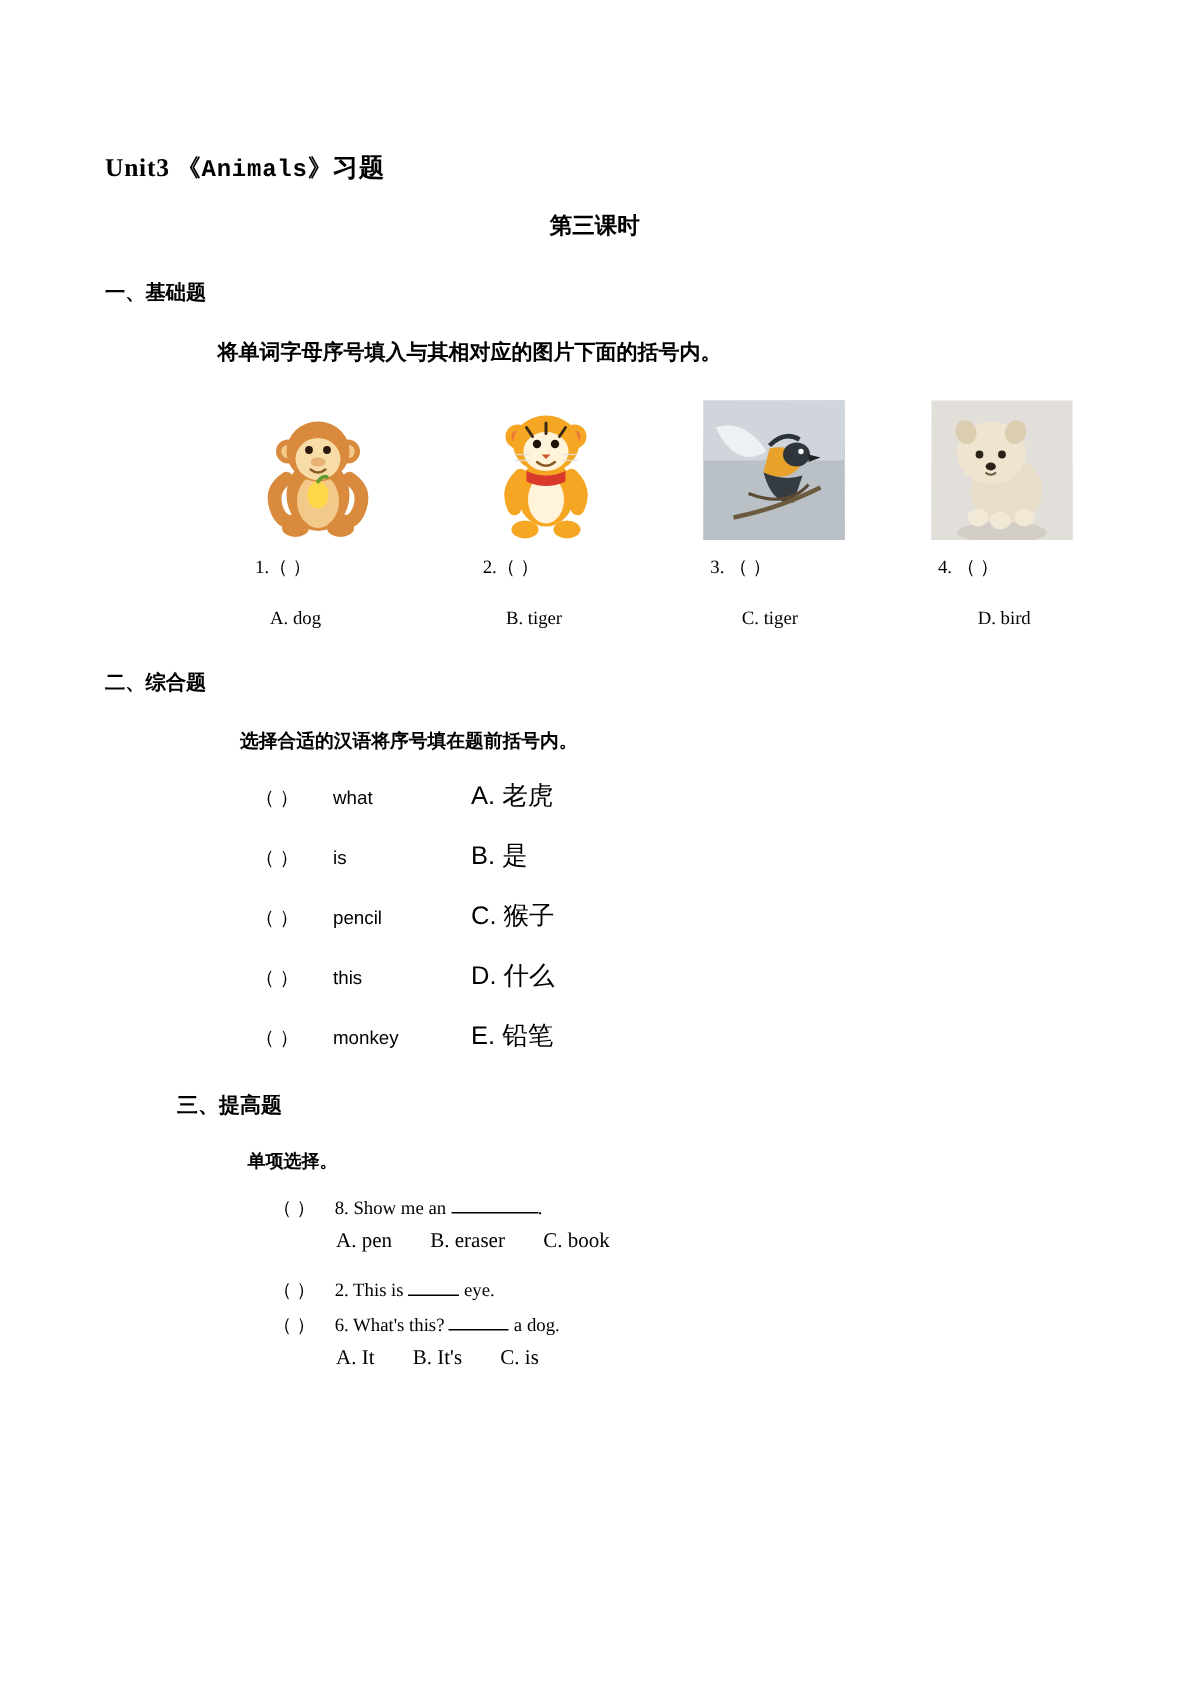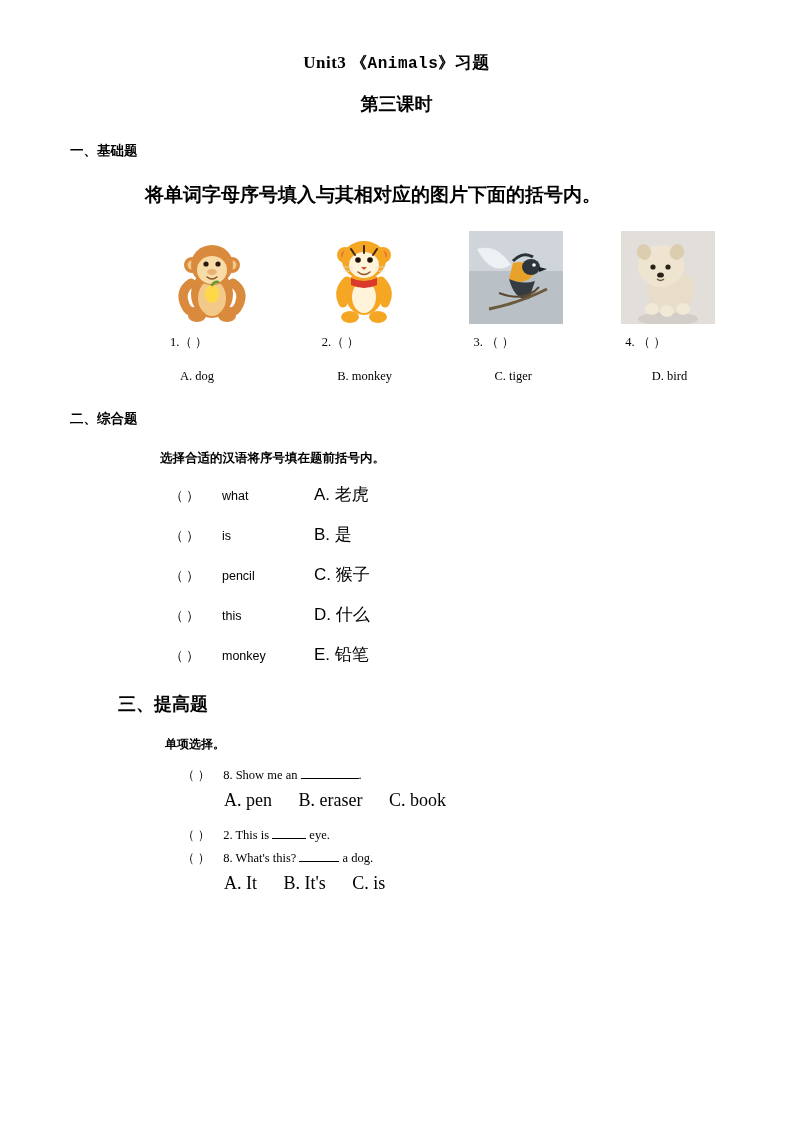--- a/index.html
+++ b/index.html
@@ -16,50 +16,49 @@
     overflow: hidden;
   }
   .page {
     position: relative;
     width: 793px;
     height: 1122px;
     box-sizing: border-box;
     padding: 0 70px;
   }
   .doc-title {
-    text-align: center;
     font-size: 17px;
     font-weight: bold;
-    margin-top: 51px;
+    margin-top: 100px;
     letter-spacing: 0.5px;
   }
   .doc-title .mono {
     font-family: "Liberation Mono", monospace;
     font-size: 16px;
     font-weight: bold;
   }
   .doc-subtitle {
     text-align: center;
-    font-size: 18px;
+    font-size: 15px;
     font-weight: bold;
     margin-top: 18px;
     font-family: "Liberation Sans", sans-serif;
   }
   .section-heading {
     font-size: 13.5px;
     font-weight: bold;
     font-family: "Liberation Sans", sans-serif;
     margin-top: 26px;
   }
   .section-heading.indented {
     margin-left: 48px;
-    font-size: 18px;
+    font-size: 14px;
   }
   .instruction {
-    font-size: 19px;
+    font-size: 14px;
     font-weight: bold;
     font-family: "Liberation Sans", sans-serif;
     margin-top: 22px;
     margin-left: 75px;
   }
   .instruction.small {
     font-size: 12.5px;
     margin-left: 90px;
   }
   .instruction.smaller {
@@ -192,21 +191,21 @@
     border-bottom: 1px solid #000;
     height: 11px;
   }
   .blank-short {
     display: inline-block;
     width: 40px;
     border-bottom: 1px solid #000;
     height: 11px;
   }
   .mcq-opts {
-    font-size: 18px;
+    font-size: 14px;
     margin-left: 42px;
     margin-bottom: 16px;
     font-family: "Liberation Serif", serif;
   }
   .mcq-opts span { margin-right: 22px; }
 </style>
 </head>
 <body>
 
 <div class="page">
@@ -315,21 +314,21 @@
 
   <div class="num-row">
     <div class="num-cell">1.（        ）</div>
     <div class="num-cell">2.（        ）</div>
     <div class="num-cell">3.  （        ）</div>
     <div class="num-cell">4.   （        ）</div>
   </div>
 
   <div class="opt-row">
     <div class="opt-cell">A.   dog</div>
-    <div class="opt-cell">B.   monkey</div>
+    <div class="opt-cell">B.   tiger</div>
     <div class="opt-cell">C.   tiger</div>
     <div class="opt-cell">D.   bird</div>
   </div>
 
   <div class="section-heading">二、综合题</div>
   <div class="instruction small">选择合适的汉语将序号填在题前括号内。</div>
 
   <div class="match-list">
     <div class="match-item">
       <span class="match-paren">（        ）</span>
@@ -376,21 +375,21 @@
 
     <div class="mcq-q">
       <span class="paren">（    ）</span>
       <span>2. This is</span>
       <span class="blank-mid"></span>
       <span>eye.</span>
     </div>
 
     <div class="mcq-q">
       <span class="paren">（    ）</span>
-      <span>8. What's this?</span>
+      <span>6. What's this?</span>
       <span class="blank-short"></span>
       <span>a dog.</span>
     </div>
     <div class="mcq-opts">
       <span>A.  It</span>
       <span>B. It's</span>
       <span>C. is</span>
     </div>
 
   </div>

